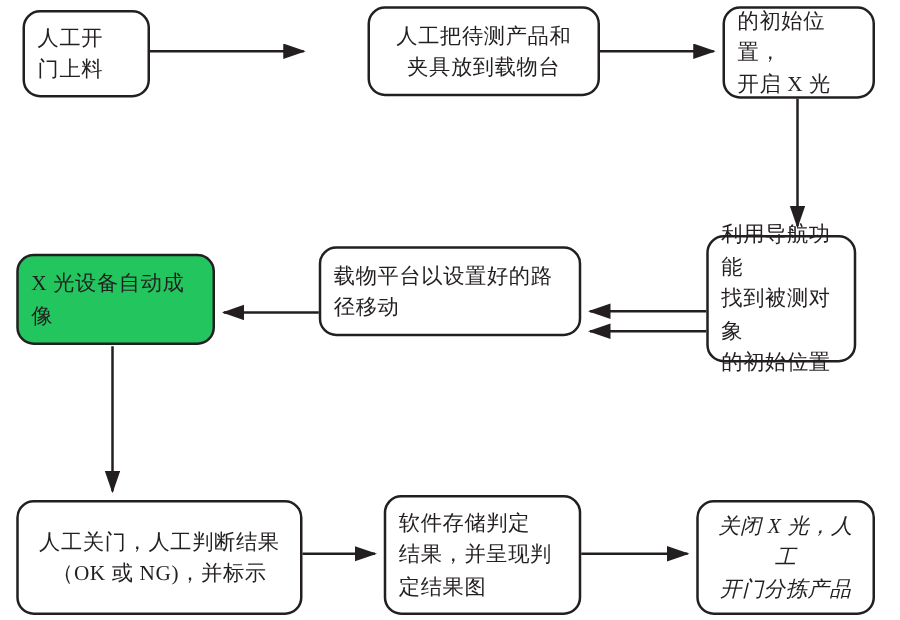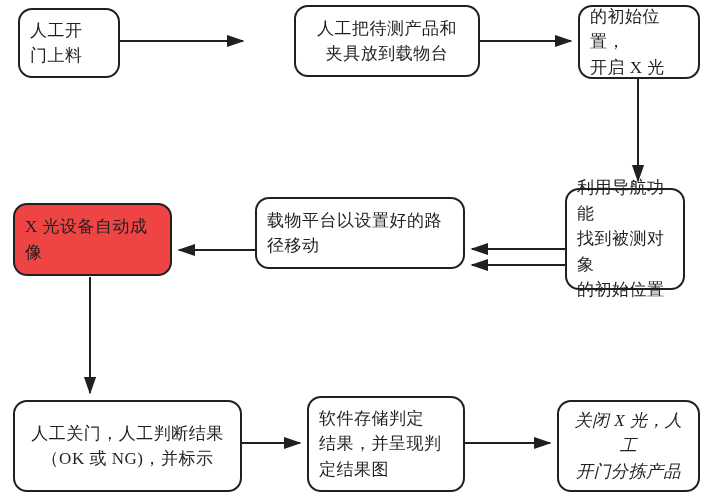--- a/index.html
+++ b/index.html
@@ -94,21 +94,21 @@
       </div>
       <div class="node left-align" style="left: 565px; top: 188px; width: 120px; height: 102px; border-color: rgb(35, 31, 32); background: rgb(255, 255, 255);">
         <span class="txt">利用导航功能
 找到被测对象
 的初始位置</span>
       </div>
       <div class="node left-align" style="left: 255px; top: 197px; width: 210px; height: 72px; border-color: rgb(35, 31, 32); background: rgb(255, 255, 255);">
         <span class="txt">载物平台以设置好的路
 径移动</span>
       </div>
-      <div class="node left-align" style="left: 13px; top: 203px; width: 159px; height: 73px; border-color: rgb(35, 31, 32); background: #ef4444;">
+      <div class="node left-align" style="left: 13px; top: 203px; width: 159px; height: 73px; border-color: rgb(35, 31, 32); background: #22c55e;">
         <span class="txt">X 光设备自动成
 像</span>
       </div>
       <div class="node" style="left: 13px; top: 400px; width: 229px; height: 92px; border-color: rgb(35, 31, 32); background: rgb(255, 255, 255);">
         <span class="txt">人工关门，人工判断结果
 （OK 或 NG)，并标示</span>
       </div>
       <div class="node left-align" style="left: 307px; top: 396px; width: 158px; height: 96px; border-color: rgb(35, 31, 32); background: rgb(255, 255, 255);">
         <span class="txt">软件存储判定
 结果，并呈现判

